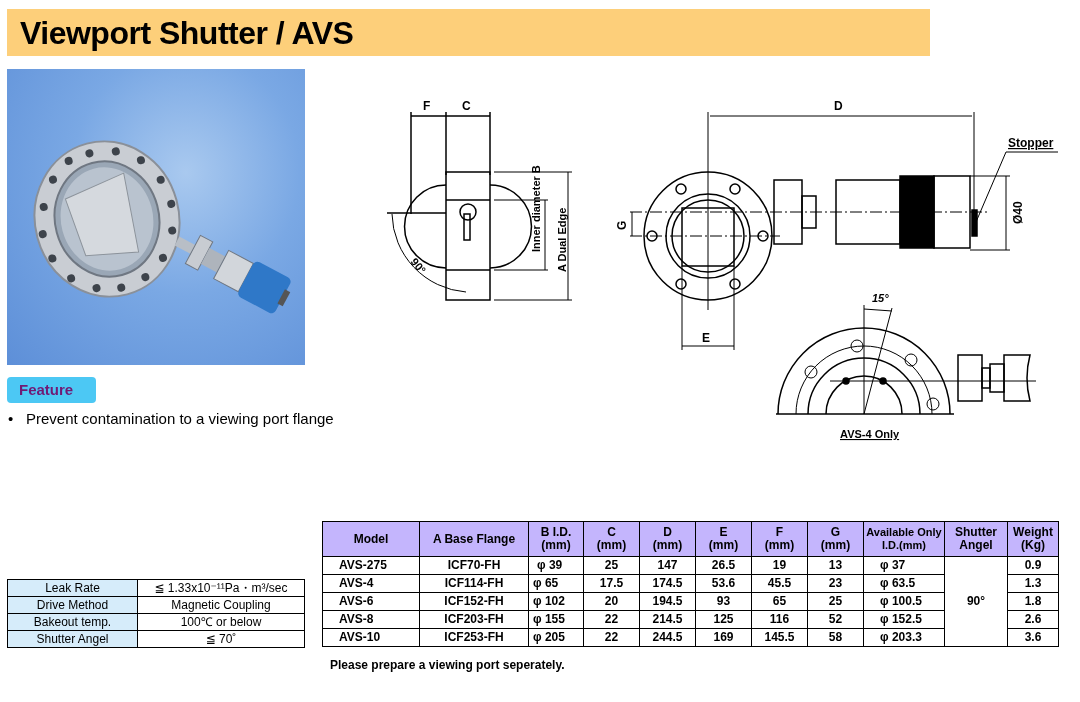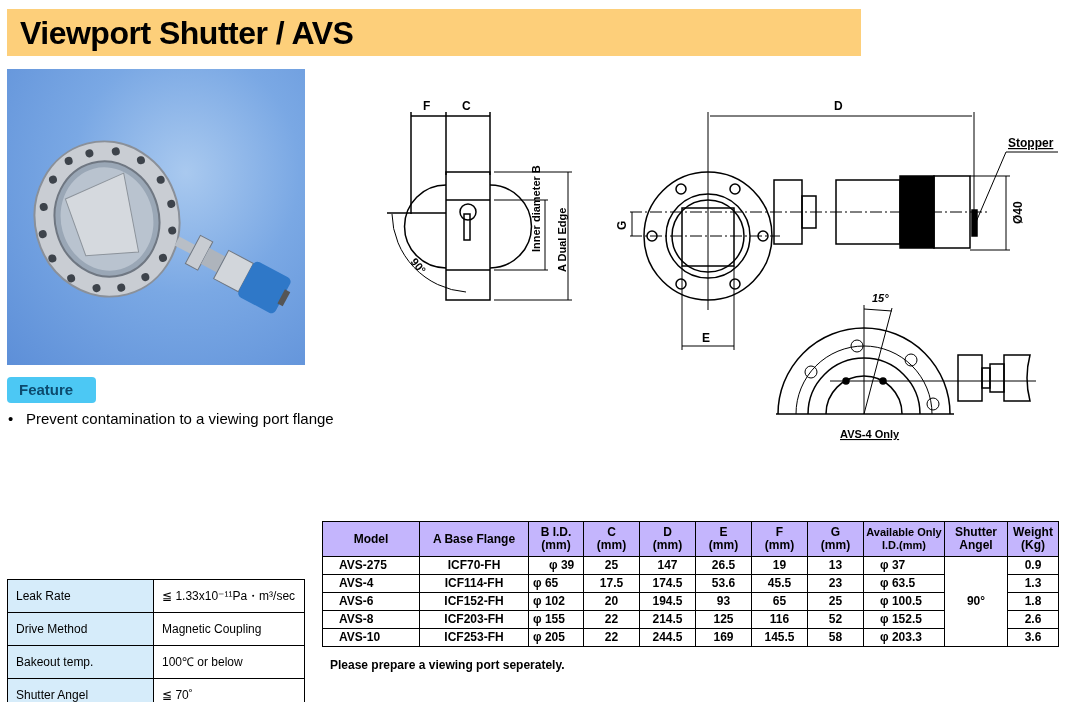--- a/index.html
+++ b/index.html
@@ -1,25 +1,25 @@
 <!DOCTYPE html>
 <html><head>
 <meta charset="utf-8">
 <style>
   html,body{margin:0;padding:0;background:#fff;}
   body{width:1080px;height:702px;position:relative;overflow:hidden;font-family:"Liberation Sans",sans-serif;color:#000;}
-  .title-bar{position:absolute;left:7px;top:9px;width:854px;height:47px;background:#fdcf7a;}
+  .title-bar{position:absolute;left:7px;top:9px;width:923px;height:47px;background:#fdcf7a;}
   .title-bar h1{margin:0;position:absolute;left:13px;top:6px;font-size:32px;font-weight:bold;letter-spacing:-0.5px;}
   .photo{position:absolute;left:7px;top:69px;width:298px;height:296px;background:radial-gradient(ellipse at 60% 35%,#a9c9ef 0%,#7aa8e4 45%,#5d8fd8 100%);overflow:hidden;}
-  .feature-tag{position:absolute;left:7px;top:377px;width:89px;height:26px;background:#4cc8f4;border-radius:4px;color:#0c4a6e;font-weight:bold;font-size:15px;line-height:26px;padding-left:12px;box-sizing:border-box;}
+  .feature-tag{position:absolute;left:7px;top:377px;width:89px;height:26px;background:#4cc8f4;border-radius:4px;color:#701a75;font-weight:bold;font-size:15px;line-height:26px;padding-left:12px;box-sizing:border-box;}
   .bullets{position:absolute;left:8px;top:408px;margin:0;padding:0;list-style:none;font-size:15px;}
   .bullets li{height:29px;line-height:22px;}
   .bullets li .dot{display:inline-block;width:18px;}
   .spec-table{position:absolute;left:7px;top:579px;width:298px;border-collapse:collapse;font-size:12px;}
-  .spec-table td{border:1.5px solid #000;height:16px;padding:8px;text-align:left;line-height:16px;}
+  .spec-table td{border:1.5px solid #000;height:16px;padding:0;text-align:center;line-height:16px;}
   .spec-table td.k{background:#d6ecfa;width:129px;}
   .main-table{position:absolute;left:322px;top:521px;border-collapse:collapse;font-size:12px;}
   .main-table th,.main-table td{border:1.5px solid #000;padding:0;text-align:center;font-weight:bold;}
   .main-table th{background:#c4b5fd;height:34px;font-size:12px;line-height:13px;}
   .main-table td{height:17px;line-height:17px;}
   .main-table td.l{text-align:left;padding-left:16px;}
   .note{position:absolute;left:330px;top:658px;font-size:12px;font-weight:bold;}
   svg text{font-family:"Liberation Sans",sans-serif;}
 </style>
 </head>
@@ -213,21 +213,21 @@
       <th style="width:62px;white-space:pre-line">Shutter
 Angel</th>
       <th style="width:50px;white-space:pre-line">Weight
 (Kg)</th>
     </tr>
   </thead>
   <tbody>
     <tr>
       <td class="l">AVS-275</td>
       <td>ICF70-FH</td>
-      <td class="l" style="padding-left:20px">φ 39</td>
+      <td class="l" style="padding-left:8px">φ 39</td>
       <td>25</td>
       <td>147</td>
       <td>26.5</td>
       <td>19</td>
       <td>13</td>
       <td class="l">φ 37</td>
       <td rowspan="5">90°</td>
       <td>0.9</td>
     </tr>
     <tr>

